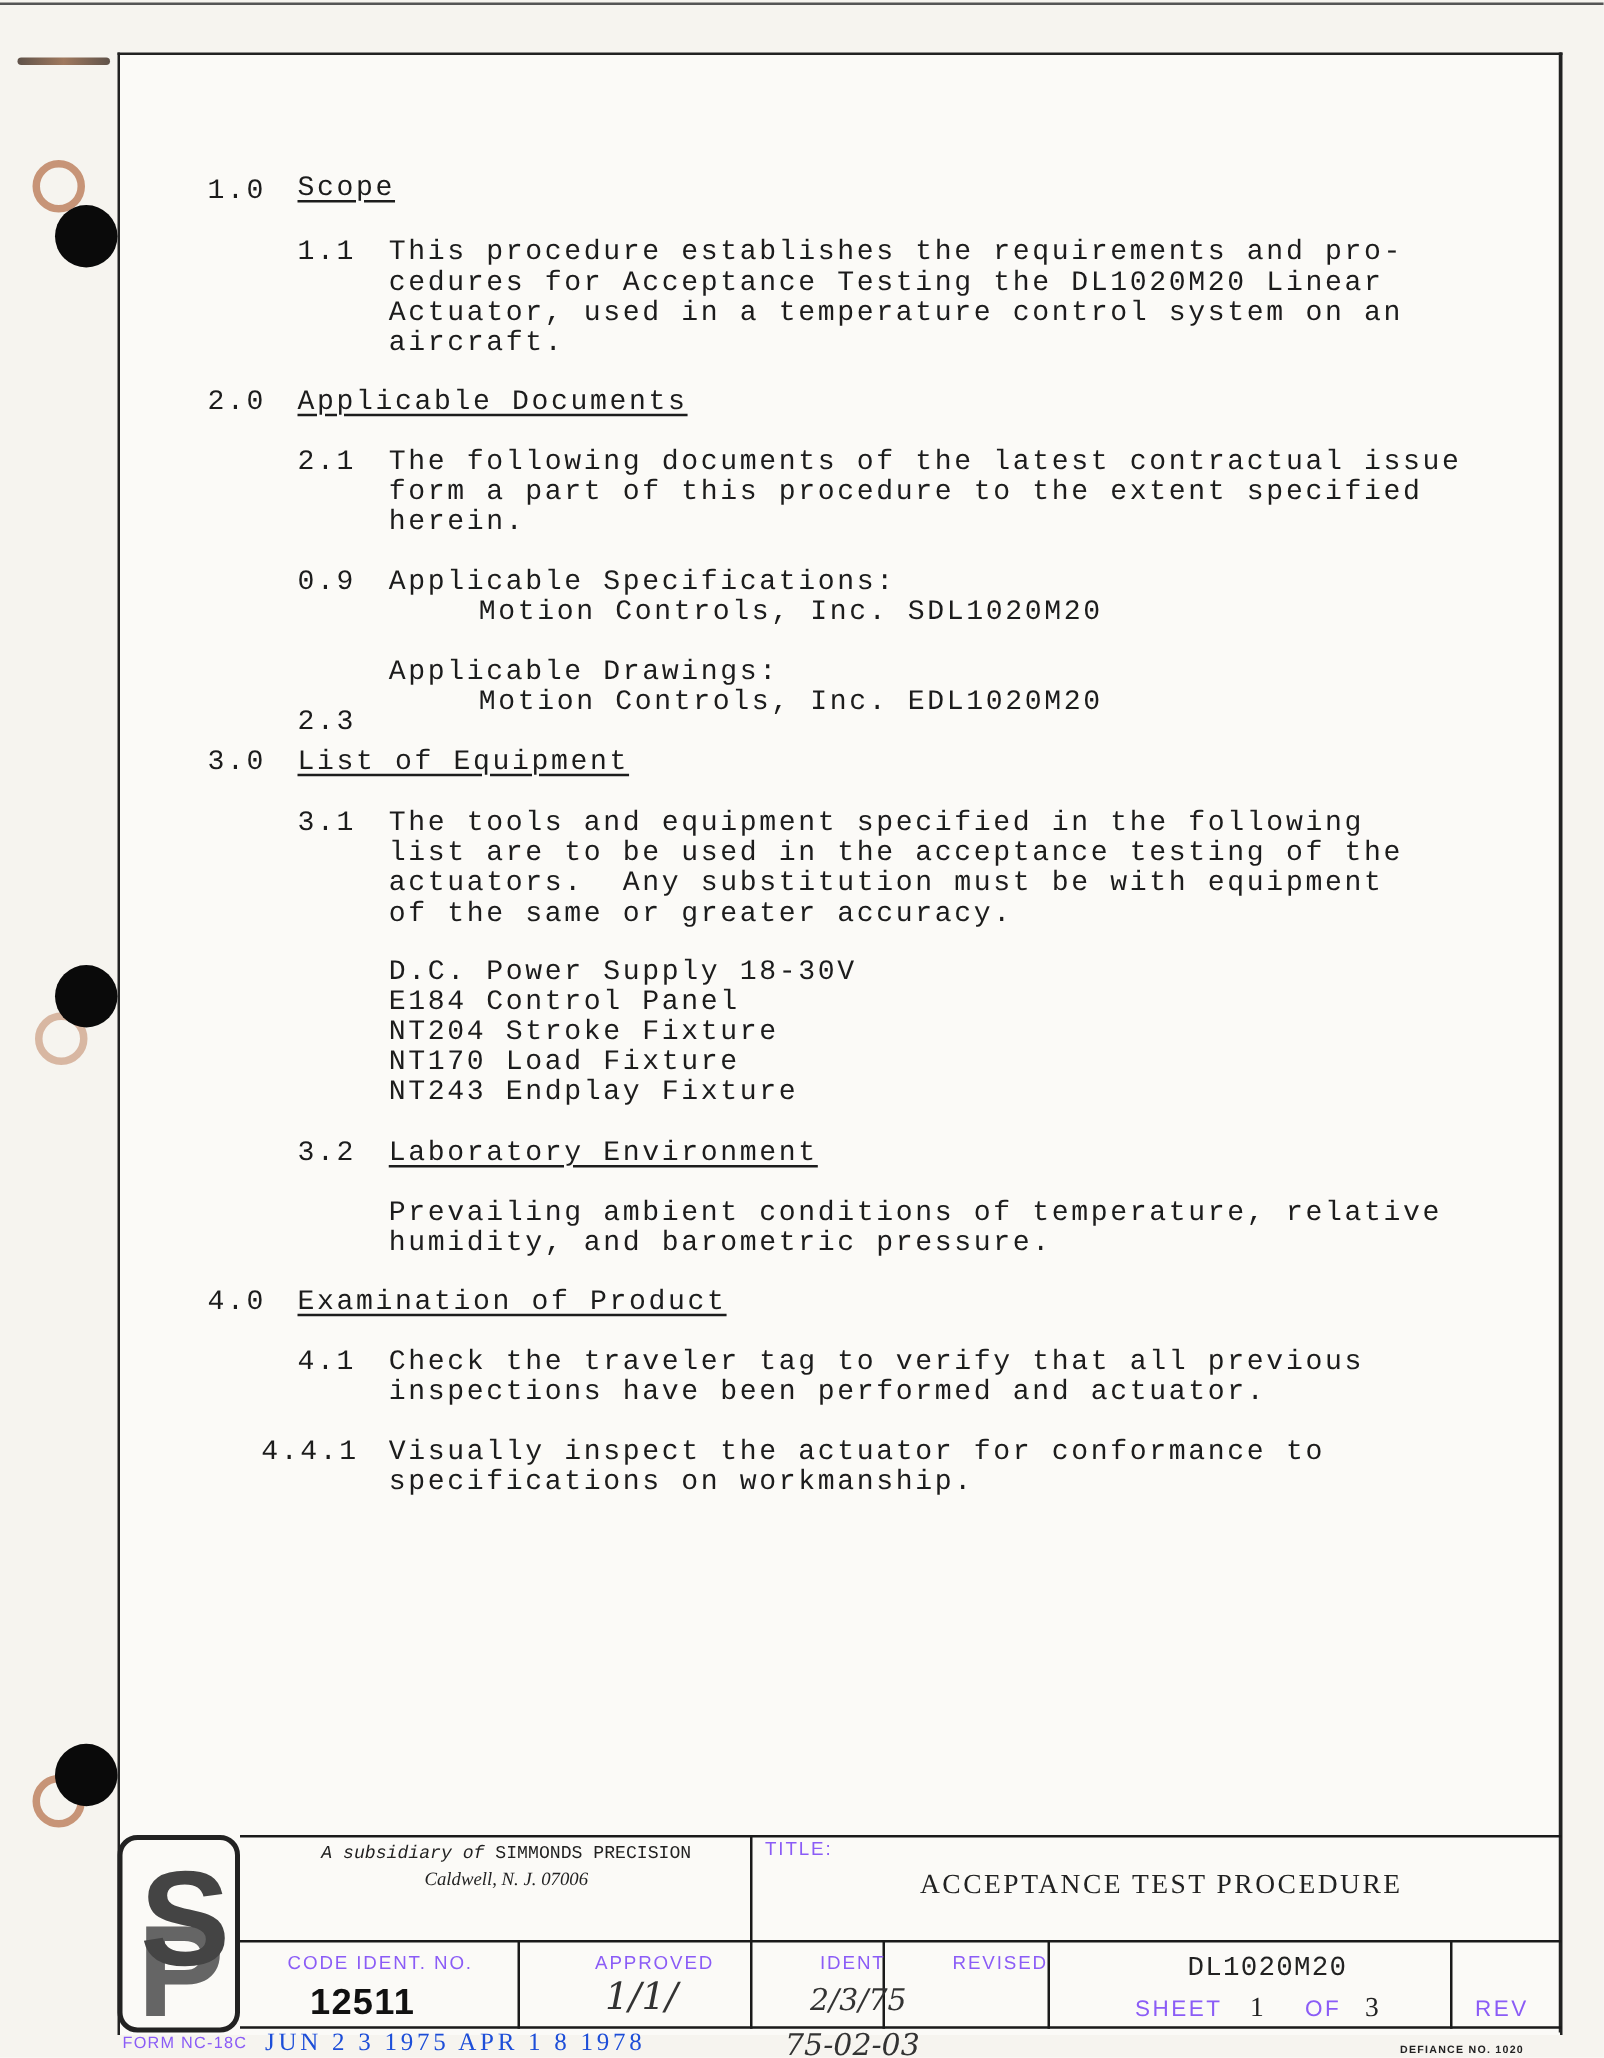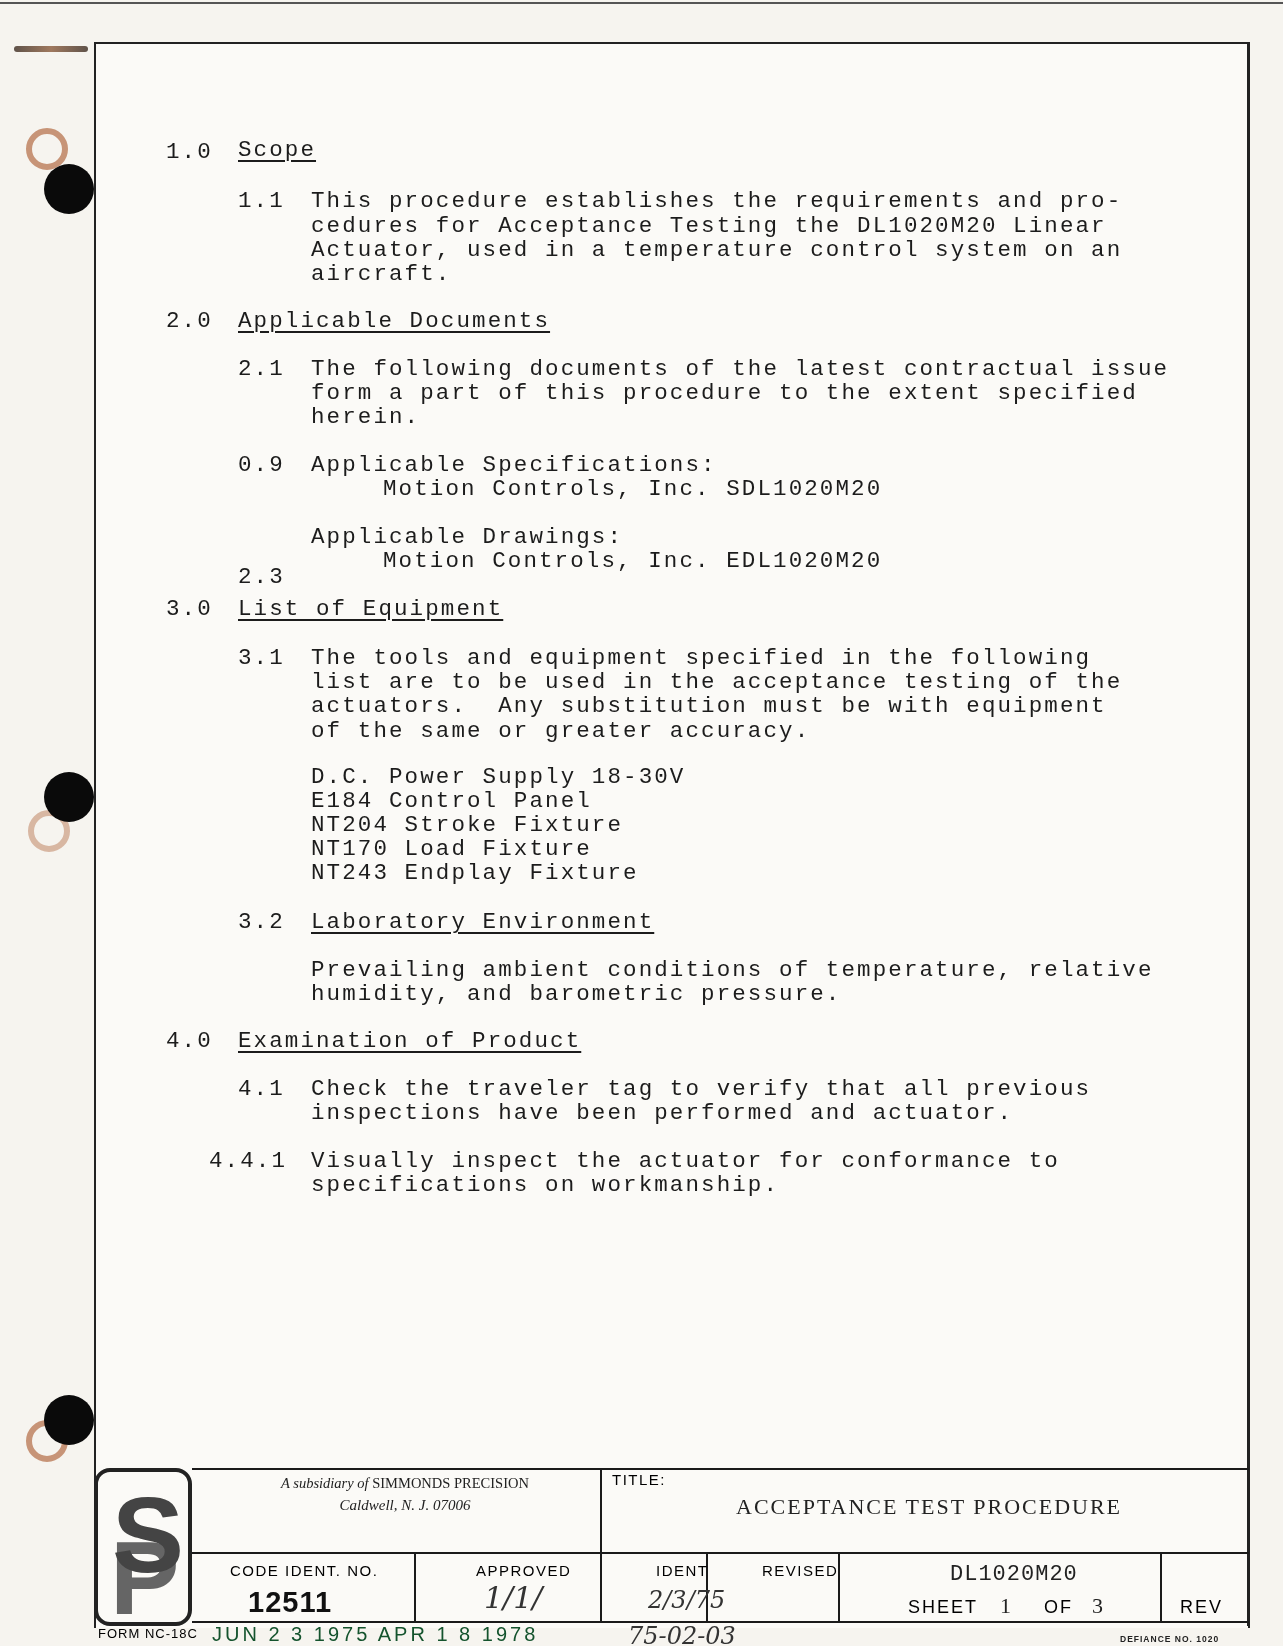--- a/index.html
+++ b/index.html
@@ -17,28 +17,28 @@
   .ul { text-decoration:underline; text-underline-offset:4px; text-decoration-thickness:2px; }
   
   .tb { position:absolute; left:94px; top:1468px; width:1155px; height:155px; }
   .tb .hline { position:absolute; background:#1a1a1a; height:2px; }
   .tb .vline { position:absolute; background:#1a1a1a; width:2px; }
   .logo { position:absolute; left:94px; top:1468px; width:98px; height:158px; border:4px solid #222; border-radius:16px; box-sizing:border-box; overflow:hidden; background:#fbfaf7; }
   .logo .S { position:absolute; left:14px; top:8px; font-family:"Liberation Sans", sans-serif; font-weight:bold; font-size:108px; color:#444; line-height:110px; }
   .logo .P { position:absolute; left:12px; top:54px; font-family:"Liberation Sans", sans-serif; font-weight:bold; font-size:104px; color:#555; line-height:104px; opacity:.9; }
   .company { position:absolute; left:200px; top:1473px; width:410px; text-align:center; }
   .company .name { font-family:"Liberation Serif", serif; font-size:24px; letter-spacing:2px; color:#222; }
-  .company .sub { font-family:Liberation Serif, serif; font-size:14.5px; margin-top:2px; color:#222; }
+  .company .sub { font-family:Liberation Mono, monospace; font-size:14.5px; margin-top:2px; color:#222; }
   .company .sub i { font-style:italic; }
   .company .addr { font-family:"Liberation Serif", serif; font-style:italic; font-size:15px; margin-top:5px; color:#222; }
-  .lbl { position:absolute; font-family:"Liberation Sans", sans-serif; font-size:15px; letter-spacing:1.5px; color:#000000;text-align:right; }
+  .lbl { position:absolute; font-family:"Liberation Sans", sans-serif; font-size:15px; letter-spacing:1.5px; color:#8b5cf6;text-align:right; }
   .bold-big { position:absolute; font-family:"Liberation Sans", sans-serif; font-weight:bold; font-size:29px; letter-spacing:1px; color:#111; }
   .titletext { position:absolute; font-family:"Liberation Serif", serif; font-size:22px; letter-spacing:2px; color:#222; }
   .hand { position:absolute; font-family:"DejaVu Serif", serif; font-style:italic; color:#333; }
-  .stamp { position:absolute; font-family:Liberation Sans, sans-serif; color:#14532d; font-size:20px; letter-spacing:3px; }
+  .stamp { position:absolute; font-family:Liberation Serif, serif; color:#1d4ed8; font-size:20px; letter-spacing:3px; }
   .footer-small { position:absolute; font-family:"Liberation Sans", sans-serif; font-weight:bold; font-size:8.5px; letter-spacing:1px; color:#222; }
 </style>
 </head>
 <body>
 
 <div class="topedge"></div>
 <div class="tear"></div>
 <div class="frame"></div>
 <div class="rframe"></div>
 

